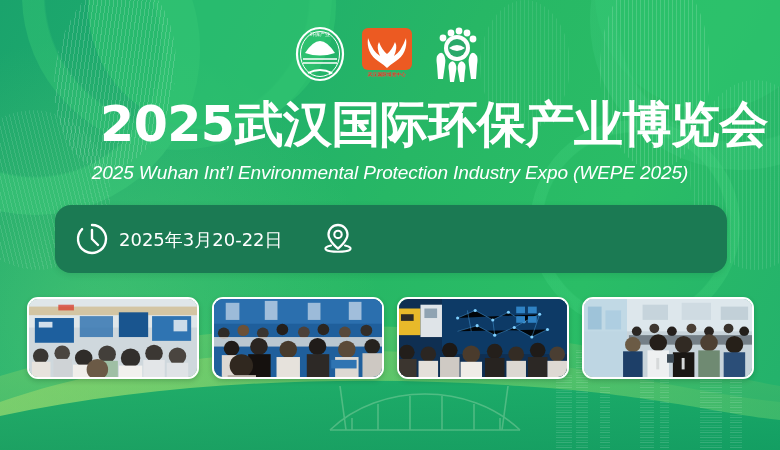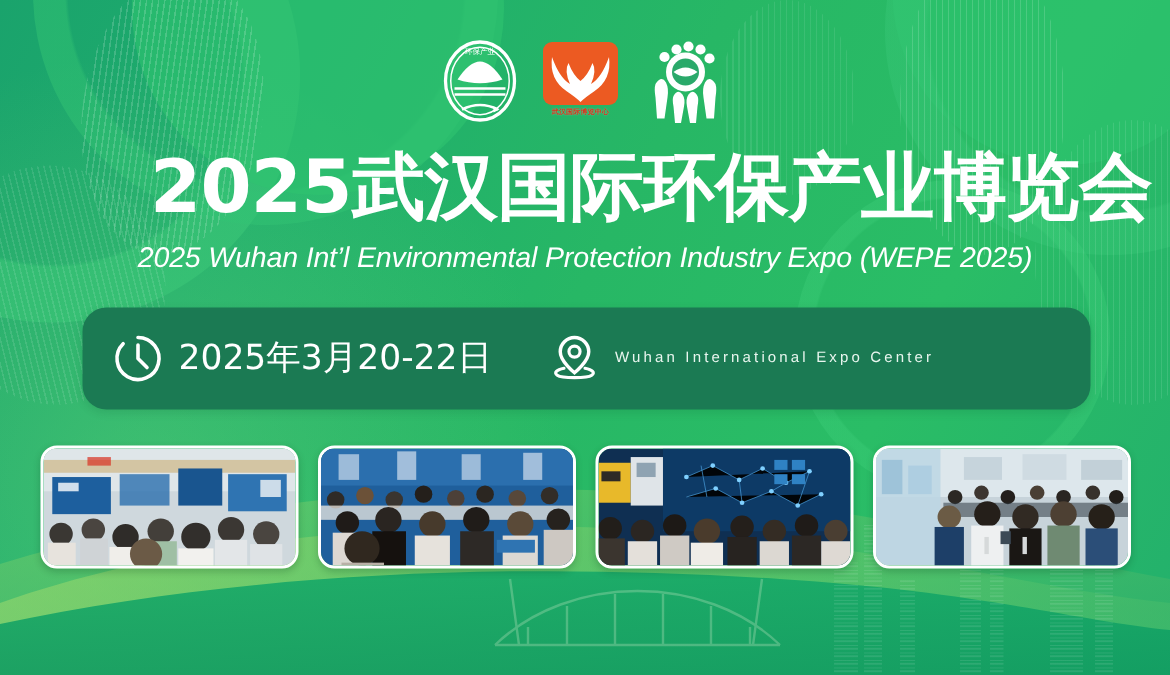--- a/index.html
+++ b/index.html
@@ -83,21 +83,21 @@
     position:absolute;left:55px;top:205px;width:672px;height:68px;
     background:#1b7a53;border-radius:16px;
     display:flex;align-items:center;
     box-shadow:0 2px 6px rgba(0,60,30,.12);
   }
   .info-item{display:flex;align-items:center;height:100%;}
   .info-item.date{padding-left:20px;}
   .info-item.venue{padding-left:38px;}
   .info-icon{flex:0 0 auto;margin-right:10px;}
   .info-text{display:flex;flex-direction:column;justify-content:center;}
-  .info-cn{font-size:23px;line-height:27px;color:#ffffff;font-weight:500;white-space:nowrap;
+  .info-cn{font-size:18px;line-height:27px;color:#ffffff;font-weight:500;white-space:nowrap;
     font-family:"DejaVu Sans","Liberation Sans",sans-serif;}
   .info-en{font-size:10px;line-height:14px;color:#e9f6ef;letter-spacing:2.1px;white-space:nowrap;
     font-family:"Liberation Sans",sans-serif;}
 
   
   #photo-strip{
     position:absolute;left:0;top:297px;width:780px;height:86px;
     display:flex;justify-content:center;align-items:flex-start;gap:13px;
   }
   .photo{
@@ -232,21 +232,20 @@
       </div>
     </div>
 
     <div class="info-item venue">
       <svg class="info-icon" width="34" height="34" viewBox="0 0 34 34">
         <path d="M17 3 a9.5 9.5 0 0 0 -9.5 9.5 c0 6.5 9.5 14 9.5 14 s9.5 -7.5 9.5 -14 A9.5 9.5 0 0 0 17 3 Z" fill="none" stroke="#ffffff" stroke-width="2.3"></path>
         <circle cx="17" cy="12.4" r="3.7" fill="none" stroke="#ffffff" stroke-width="2.1"></circle>
         <path d="M10 23.5 C5 24.6 3 26.4 5.5 28.2 C8.5 30.3 25.5 30.3 28.5 28.2 C31 26.4 29 24.6 24 23.5" fill="none" stroke="#ffffff" stroke-width="2.1" stroke-linecap="round"></path>
       </svg>
       <div class="info-text">
-        <div class="info-en">Wuhan International Expo Center</div>
       </div>
     </div>
   </div>
 
   <div id="photo-strip">
 
     <div class="photo">
       <svg viewBox="0 0 172 82" preserveAspectRatio="none">
         <rect width="172" height="82" fill="#cfd8dd"></rect>
         <rect width="172" height="30" fill="#dfe6e9"></rect>

